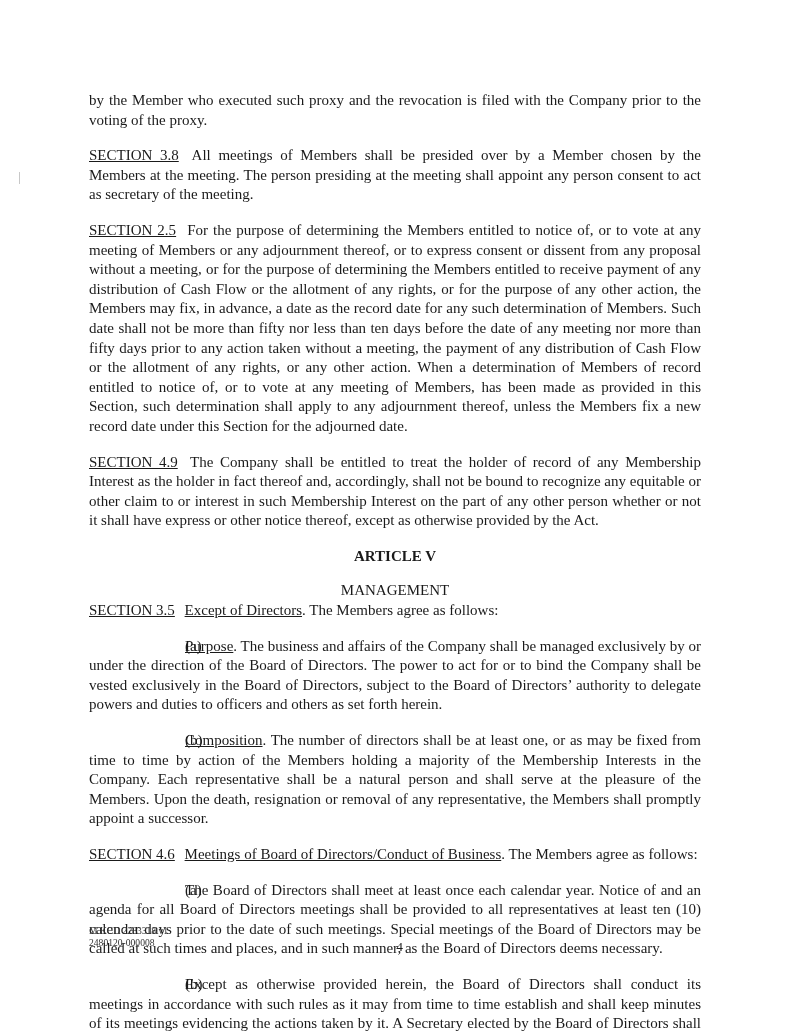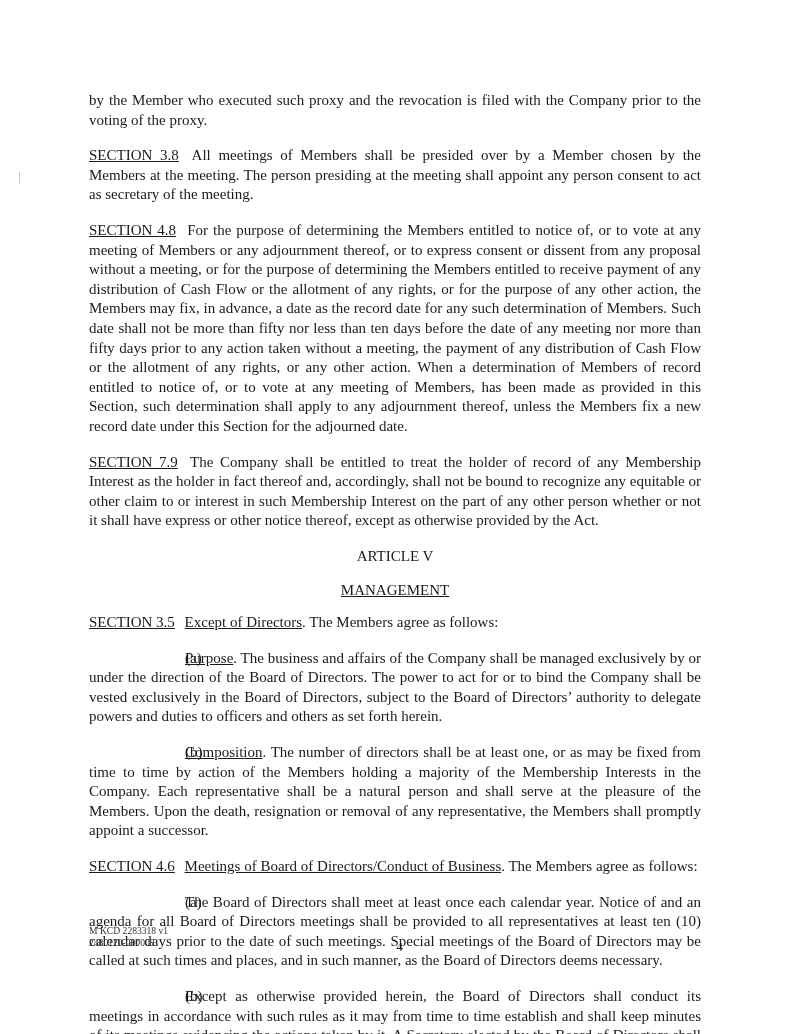--- a/index.html
+++ b/index.html
@@ -6,22 +6,22 @@
   body {
     width: 799px; height: 1034px; position: relative; overflow: hidden;
     font-family: "Liberation Serif", "DejaVu Serif", serif;
     color: #1a1a1a;
   }
   .page { position: absolute; left: 89px; top: 91px; width: 612px; font-size: 15px; line-height: 19.6px; }
   p { margin: 0 0 16px 0; text-align: justify; }
   .u { text-decoration: underline; }
   .sec { text-decoration: underline; margin-right: 6px; }
   .center { text-align: center; }
-  .article { font-weight: normal; margin: 0 0 15px 0; }
-  .heading { text-decoration: underline; margin: 0 0 12px 0; }
+  .article { font-weight: bold; margin: 0 0 15px 0; }
+  .heading { margin: 0 0 0 0; }
   .tab { display: inline-block; width: 48px; text-align: left; }
   .indent { text-indent: 48px; }
   .pagenum { position: absolute; left: 0; right: 0; top: 939px; text-align: center; font-size: 13.4px; }
   .footer { position: absolute; left: 89px; top: 925px; font-size: 9.6px; line-height: 12px; color: #333; }
   .margin-mark { position: absolute; left: 19px; top: 172px; width: 1px; height: 12px; background: #c8c8c8; }
 </style>
 </head>
 <body>
 
 <div class="margin-mark"></div>
@@ -29,26 +29,26 @@
 <div class="page">
 
   <p>by the Member who executed such proxy and the revocation is filed with the Company prior to the voting of the proxy.</p>
 
   <p>
     <span class="sec">SECTION 3.8</span>
     <span>All meetings of Members shall be presided over by a Member chosen by the Members at the meeting. The person presiding at the meeting shall appoint any person consent to act as secretary of the meeting.</span>
   </p>
 
   <p>
-    <span class="sec">SECTION 4.8</span>
+    <span class="sec">SECTION 2.5</span>
     <span>For the purpose of determining the Members entitled to notice of, or to vote at any meeting of Members or any adjournment thereof, or to express consent or dissent from any proposal without a meeting, or for the purpose of determining the Members entitled to receive payment of any distribution of Cash Flow or the allotment of any rights, or for the purpose of any other action, the Members may fix, in advance, a date as the record date for any such determination of Members. Such date shall not be more than fifty nor less than ten days before the date of any meeting nor more than fifty days prior to any action taken without a meeting, the payment of any distribution of Cash Flow or the allotment of any rights, or any other action. When a determination of Members of record entitled to notice of, or to vote at any meeting of Members, has been made as provided in this Section, such determination shall apply to any adjournment thereof, unless the Members fix a new record date under this Section for the adjourned date.</span>
   </p>
 
   <p>
-    <span class="sec">SECTION 7.9</span>
+    <span class="sec">SECTION 4.9</span>
     <span>The Company shall be entitled to treat the holder of record of any Membership Interest as the holder in fact thereof and, accordingly, shall not be bound to recognize any equitable or other claim to or interest in such Membership Interest on the part of any other person whether or not it shall have express or other notice thereof, except as otherwise provided by the Act.</span>
   </p>
 
   <div class="center article">ARTICLE V</div>
   <div class="center heading">MANAGEMENT</div>
 
   <p>
     <span class="sec">SECTION 3.5</span>
     <span class="u">Except of Directors</span><span>. The Members agree as follows:</span>
   </p>

